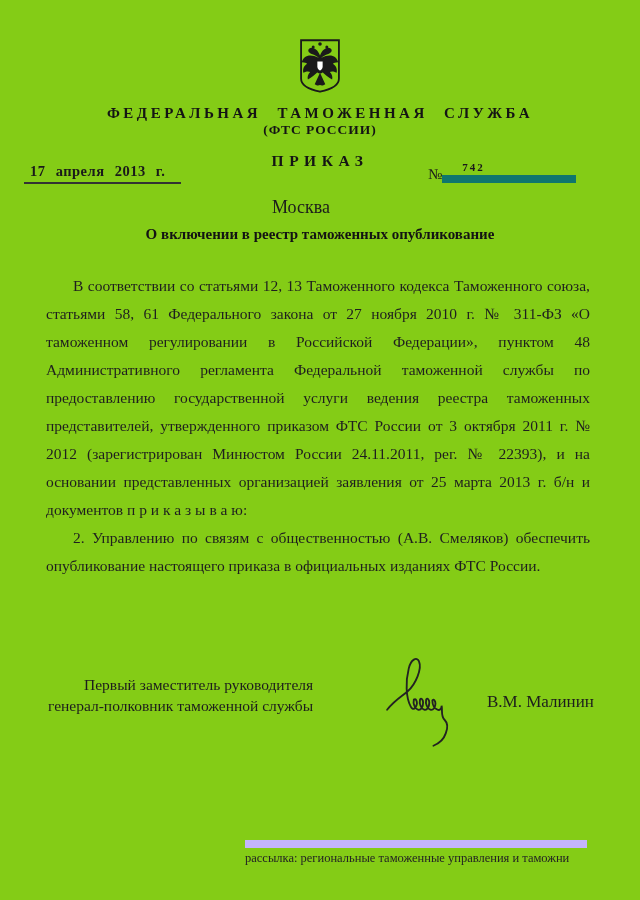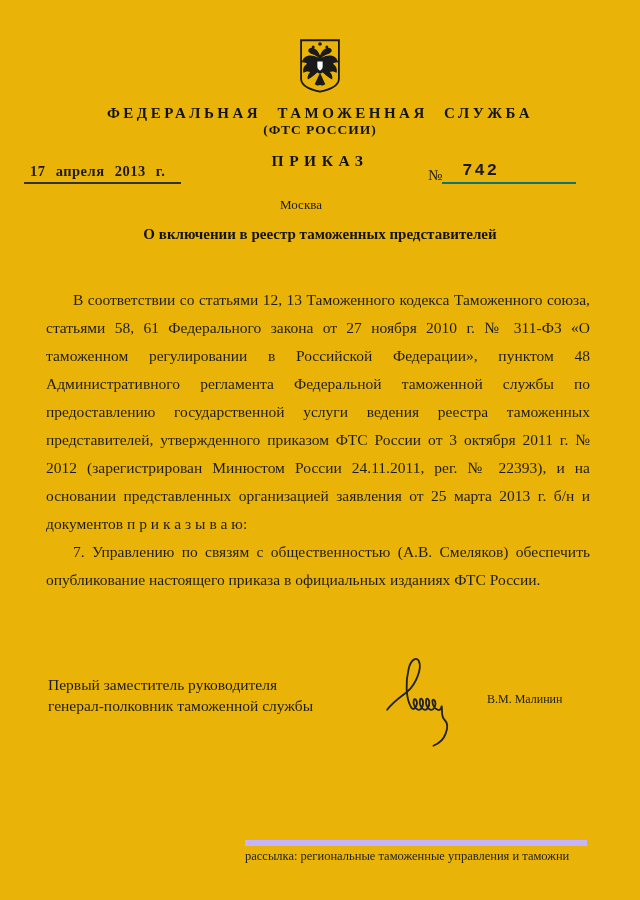--- a/index.html
+++ b/index.html
@@ -1,51 +1,51 @@
 <!DOCTYPE html>
 <html><head>
 <meta charset="utf-8">
 <style>
   html,body{margin:0;padding:0;background:#ffffff;}
   .page{
     position:relative;width:640px;height:900px;overflow:hidden;
-    background:#eab308;color:#1f1f1f;
+    background:#84cc16;color:#1f1f1f;
     font-family:"Liberation Serif","DejaVu Serif",serif;
   }
   .header{position:absolute;top:0;left:0;width:640px;text-align:center;}
   .emblem-wrap{padding-top:38px;}
   .org-name{margin-top:7px;font-weight:bold;font-size:15px;letter-spacing:3.5px;word-spacing:9px;color:#141414;}
   .org-abbr{font-weight:bold;font-size:13.5px;letter-spacing:1px;color:#141414;}
   .doc-type{margin-top:14px;font-weight:bold;font-size:15.5px;letter-spacing:5.5px;color:#141414;}
   .date-row{position:absolute;top:160px;left:0;width:640px;height:32px;}
   .date-field{
     position:absolute;left:24px;top:3px;font-weight:bold;font-size:14.5px;
     word-spacing:6px;letter-spacing:0.5px;color:#1a1a1a;
     border-bottom:2px solid #333;padding:0 16px 2px 6px;
   }
   .number-area{position:absolute;left:428px;top:1px;font-size:15px;color:#1a1a1a;}
   .number-label{font-size:15px;}
   .number-line{
-    display:inline-block;width:134px;border-bottom:2px solid #0f766e;
-    font-weight:bold;font-size:17px;letter-spacing:2px;
-    padding:0 0 2px 20px;box-sizing:border-box;vertical-align:bottom;font-family:Liberation Mono, monospace;
+    display:inline-block;width:134px;border-bottom:8px solid #0f766e;
+    font-weight:bold;font-size:11px;letter-spacing:2px;
+    padding:0 0 2px 20px;box-sizing:border-box;vertical-align:bottom;
   }
-  .city{position:absolute;top:197px;left:0;width:602px;text-align:center;font-size:13px;color:#1c1c1c;}
+  .city{position:absolute;top:197px;left:0;width:602px;text-align:center;font-size:18px;color:#1c1c1c;}
   .doc-title{position:absolute;top:224px;left:0;width:640px;text-align:center;
     font-weight:bold;font-size:15px;line-height:20px;color:#131313;}
-  .body-text{position:absolute;top:286px;left:46px;width:544px;}
+  .body-text{position:absolute;top:272px;left:46px;width:544px;}
   .body-text p{
     margin:0;text-indent:27px;text-align:justify;
     font-size:15.5px;line-height:28px;color:#1f1f1f;
   }
-  .sig-block{position:absolute;top:668px;left:0;width:640px;height:130px;}
+  .sig-block{position:absolute;top:668px;left:0;width:640px;height:130px;text-align:right;}
   .sig-titles{position:absolute;left:48px;top:6px;font-size:15.5px;line-height:21px;color:#1d1d1d;}
   .sig-script{position:absolute;left:383px;top:-16px;}
-  .sig-name{position:absolute;left:487px;top:24px;font-size:12px;color:#1d1d1d;}
-  .footer{position:absolute;top:840px;left:245px;width:342px;border-top:6px solid #c4b5fd;}
+  .sig-name{position:absolute;left:487px;top:24px;font-size:17px;color:#1d1d1d;}
+  .footer{position:absolute;top:840px;left:245px;width:342px;border-top:8px solid #c4b5fd;}
   .footer-line1{margin-top:2px;font-size:12.5px;line-height:16px;color:#242424;}
   .footer-line2{font-size:12.5px;line-height:16px;text-align:center;color:#242424;}
 </style>
 </head>
 <body>
 
 <div class="page">
 
   <div class="header">
     <div class="emblem-wrap">
@@ -71,26 +71,26 @@
   </div>
 
   <div class="date-row">
     <span class="date-field">17 апреля 2013 г.</span>
     <span class="number-area"><span class="number-label">№</span><span class="number-line">742</span></span>
   </div>
 
   <div class="city">Москва</div>
 
   <div class="doc-title">
-    <div>О включении в реестр таможенных представителей</div>
+    <div>О включении в реестр таможенных опубликование</div>
   </div>
 
   <div class="body-text">
     <p>В соответствии со статьями 12, 13 Таможенного кодекса Таможенного союза, статьями 58, 61 Федерального закона от 27 ноября 2010 г. № 311-ФЗ «О таможенном регулировании в Российской Федерации», пунктом 48 Административного регламента Федеральной таможенной службы по предоставлению государственной услуги ведения реестра таможенных представителей, утвержденного приказом ФТС России от 3 октября 2011 г. № 2012 (зарегистрирован Минюстом России 24.11.2011, рег. № 22393), и на основании представленных организацией заявления от 25 марта 2013 г. б/н и документов п р и к а з ы в а ю:</p>
-    <p>7. Управлению по связям с общественностью (А.В. Смеляков) обеспечить опубликование настоящего приказа в официальных изданиях ФТС России.</p>
+    <p>2. Управлению по связям с общественностью (А.В. Смеляков) обеспечить опубликование настоящего приказа в официальных изданиях ФТС России.</p>
   </div>
 
   <div class="sig-block">
     <div class="sig-titles">
       <div>Первый заместитель руководителя</div>
       <div>генерал-полковник таможенной службы</div>
     </div>
     <div class="sig-script">
       <svg width="72" height="98" viewBox="0 0 70 95" aria-hidden="true">
         <path d="M4,56 C12,46 20,42 24,38 C32,31 38,16 35,9 C33,4 27,7 25,16 C22,28 22,44 27,53 C29,57 32,55 33,50 C33,47 32,45 30,46 C29,50 31,55 34,56 C37,57 39,53 39,49 C39,46 37,44 36,46 C35,50 37,55 40,56 C43,57 45,53 45,49 C45,46 43,44 42,46 C41,50 43,55 46,56 C49,57 51,53 51,50 C51,47 49,45 48,47 C48,51 50,55 53,56 C55,57 57,55 57,52 C58,58 56,62 60,66 C63,69 63,74 61,79 C59,85 54,89 49,91" fill="none" stroke="#222" stroke-width="1.8" stroke-linecap="round"></path>

